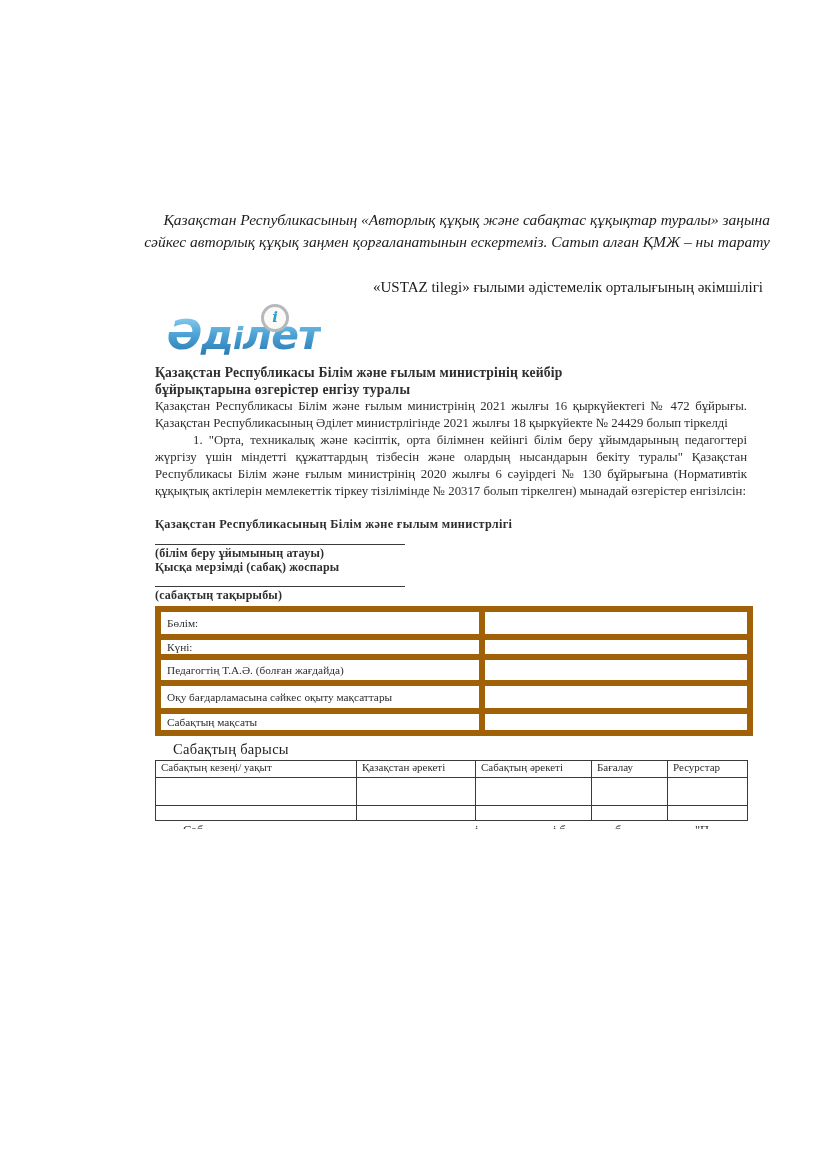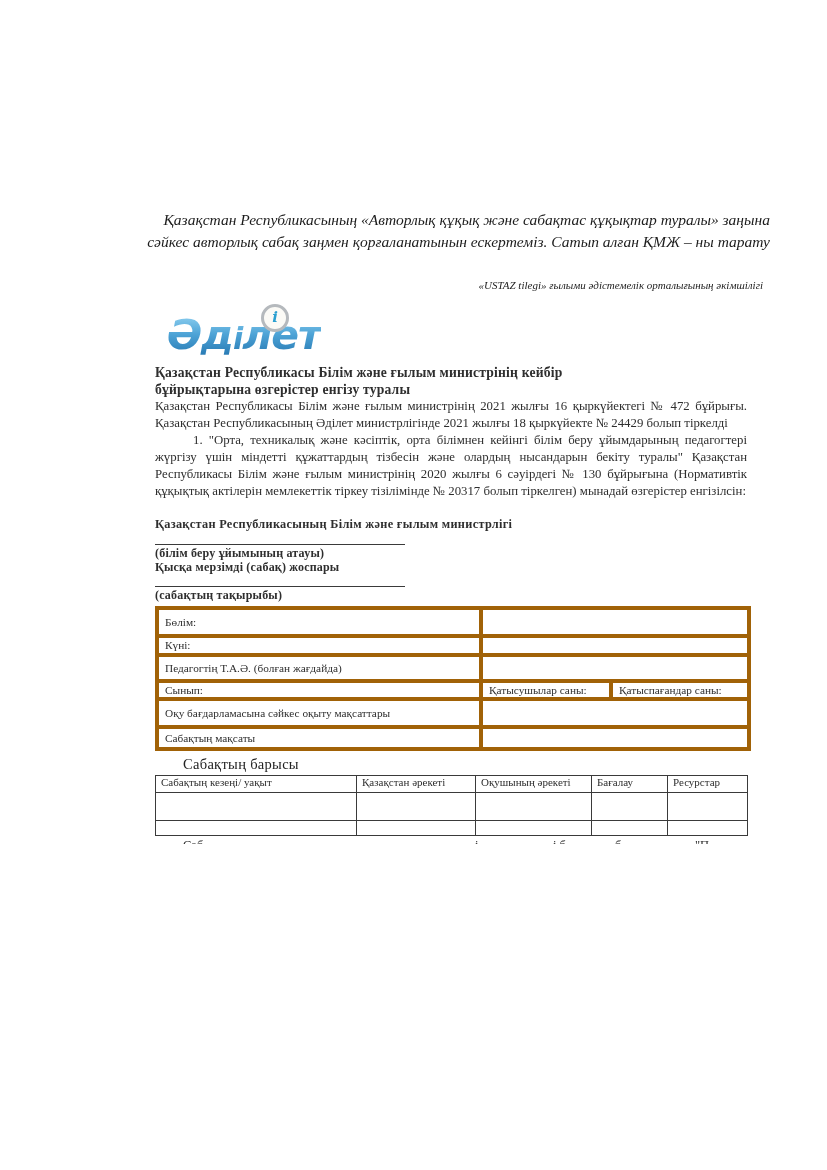--- a/index.html
+++ b/index.html
@@ -13,21 +13,21 @@
     position:absolute; top:177px; left:0; width:100%;
     text-align:center; font-size:15.5px;
   }
   .notice {
     position:absolute; top:209px; left:57px; right:57px;
     text-align:right; font-style:italic; font-size:15.5px; line-height:21.5px;
   }
   .notice div { white-space:pre; }
   .signature {
     position:absolute; top:279px; right:64px;
-    text-align:right; font-style:italic; font-size:11px;
+    text-align:right; font-size:15px;
   }
 
   
   .adilet {
     position:absolute; top:311px; left:155px; width:592px;
     color:#2e2e2e; font-size:12.8px;
   }
 
   .logo { position:relative; height:49px; margin-left:12px; }
   .logo-word {
@@ -52,44 +52,44 @@
   .doc-para  { text-align:justify; line-height:17px; }
   .decree    { text-indent:38px; line-height:17px; }
   .clause    { text-align:justify; text-indent:38px; line-height:17px; }
 
   .ministry  { margin-top:17px; font-weight:bold; font-size:12.3px; letter-spacing:0.3px; }
   .uline     { width:250px; border-bottom:1.5px solid #3a3a3a; height:12px; margin-bottom:2px; }
   .form-label{ font-weight:bold; font-size:12px; line-height:13.5px; letter-spacing:0.2px; }
 
   table { border-collapse:collapse; table-layout:fixed; width:592px; }
   .form-table { margin-top:3px; border:1.5px solid #3a3a3a; font-size:11.3px; }
-  .form-table td { border:4px solid #a16207; padding:1px 6px; vertical-align:middle; overflow:hidden; }
+  .form-table td { border:6px solid #a16207; padding:1px 6px; vertical-align:middle; overflow:hidden; }
 
-  .flow-title { font-size:14.5px; margin:5px 0 2px 28px; color:#222; letter-spacing:0.3px; }
+  .flow-title { font-size:14.5px; margin:5px 0 2px 18px; color:#222; letter-spacing:0.3px; }
 
   .flow-table { border:1.5px solid #3a3a3a; font-size:11px;padding-left:17px; }
   .flow-table td { border:1px solid #3a3a3a; padding:0 5px; vertical-align:top; overflow:hidden; }
 
   .cutoff { position:relative; height:6px; overflow:hidden; font-size:12.5px; line-height:15px; margin-top:2px; }
   .cutoff span { position:absolute; top:0; }
   .cutoff span:nth-child(1){ left:28px; }
   .cutoff span:nth-child(2){ left:320px; }
   .cutoff span:nth-child(3){ left:398px; }
   .cutoff span:nth-child(4){ left:460px; }
   .cutoff span:nth-child(5){ left:540px; }
 </style>
 </head>
 <body>
 
 <div class="page">
 
 
   <div class="notice">
     <div>Қазақстан Республикасының «Авторлық құқық және сабақтас құқықтар туралы» заңына</div>
-    <div>сәйкес авторлық сабақ заңмен қорғаланатынын ескертеміз. Сатып алған ҚМЖ – ны тарату</div>
+    <div>сәйкес авторлық құқық заңмен қорғаланатынын ескертеміз. Сатып алған ҚМЖ – ны тарату</div>
   </div>
 
   <div class="signature">«USTAZ tilegi» ғылыми әдістемелік орталығының әкімшілігі</div>
 
   <div class="adilet">
 
     <div class="logo">
       <span class="logo-word"><span>Әд</span><span class="logo-i">і</span><span>лет</span></span>
       <span class="glass"><span class="glass-i">i</span></span>
     </div>
@@ -121,25 +121,20 @@
         <td colspan="2"></td>
       </tr>
       <tr style="height:19px">
         <td>Күні:</td>
         <td colspan="2"></td>
       </tr>
       <tr style="height:26px">
         <td>Педагогтің Т.А.Ә. (болған жағдайда)</td>
         <td colspan="2"></td>
       </tr>
-      <tr style="height:16px">
-        <td>Сынып:</td>
-        <td>Қатысушылар саны:</td>
-        <td>Қатыспағандар саны:</td>
-      </tr>
       <tr style="height:28px">
         <td>Оқу бағдарламасына сәйкес оқыту мақсаттары</td>
         <td colspan="2"></td>
       </tr>
       <tr style="height:22px">
         <td>Сабақтың мақсаты</td>
         <td colspan="2"></td>
       </tr>
     </tbody>
       </table>
@@ -151,21 +146,21 @@
           <col style="width:201px">
           <col style="width:119px">
           <col style="width:116px">
           <col style="width:76px">
           <col style="width:80px">
         </colgroup>
       <tbody>
           <tr style="height:17px">
         <td>Сабақтың кезеңі/ уақыт</td>
         <td>Қазақстан әрекеті</td>
-        <td>Оқушының әрекеті</td>
+        <td>Сабақтың әрекеті</td>
         <td>Бағалау</td>
         <td>Ресурстар</td>
       </tr>
       <tr style="height:28px">
         <td></td>
             <td></td>
             <td></td>
             <td></td>
             <td></td>
       </tr>

